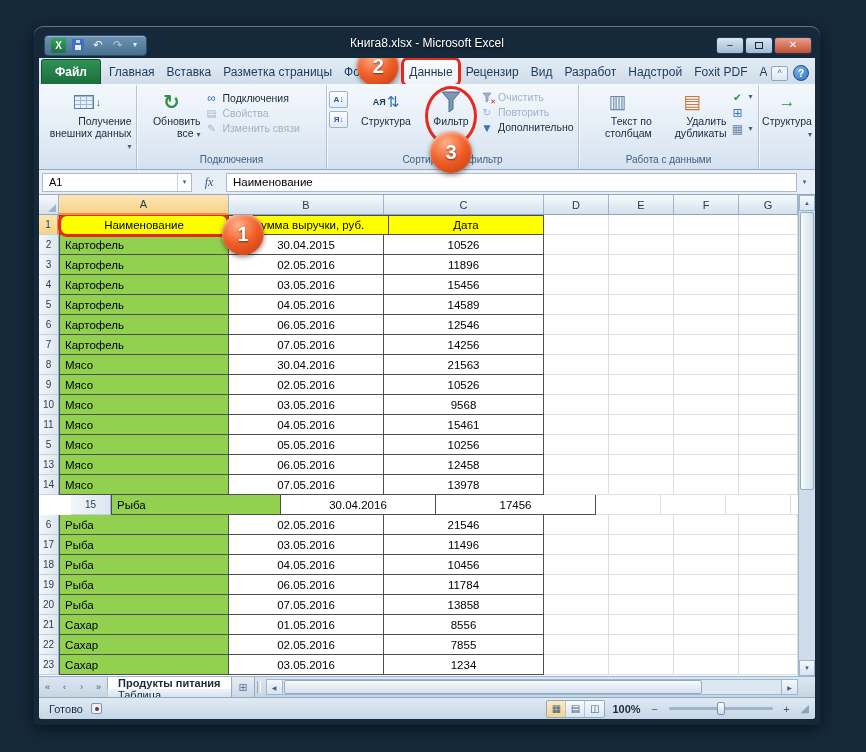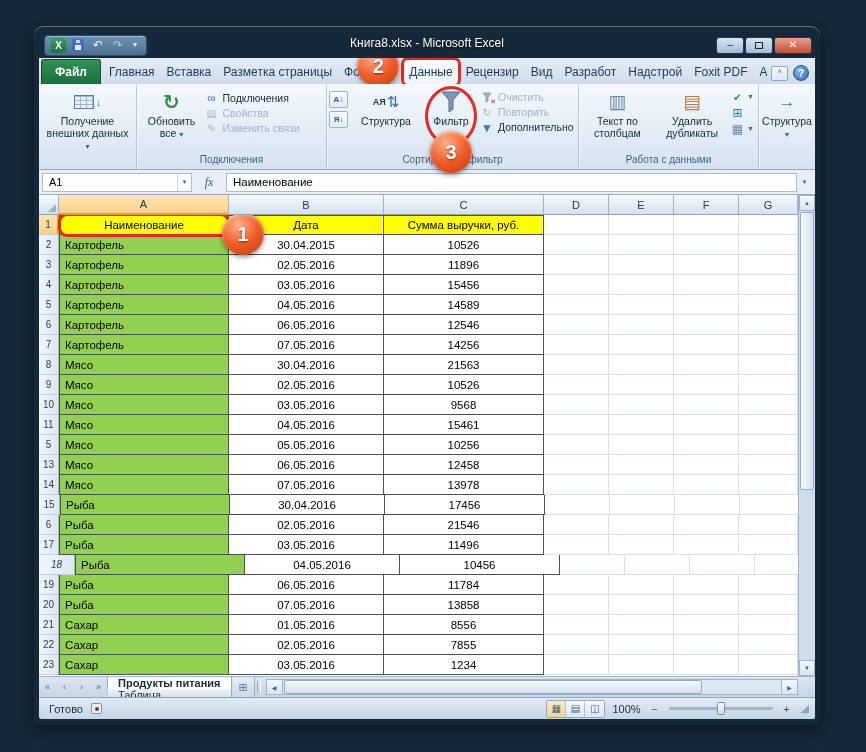--- a/index.html
+++ b/index.html
@@ -51,21 +51,21 @@
   
   .ribbon{height:86px;background:linear-gradient(180deg,#f3f8fc,#e4edf6 55%,#d5e2ef);
     border-bottom:1px solid #96abc2;display:flex;align-items:stretch;padding-top:1px;}
   .rgroup{display:flex;flex-direction:column;border-right:1px solid rgba(143,166,191,.6);
     box-shadow:1px 0 0 rgba(255,255,255,.75);padding:2px 2px 0 2px;}
   .gbody{height:66px;display:flex;align-items:flex-start;justify-content:center;gap:2px;}
   .glabel{height:15px;font-size:10px;line-height:14px;color:#3f5e85;text-align:center;white-space:nowrap;overflow:hidden;}
   .bb{display:flex;flex-direction:column;align-items:center;height:64px;padding:2px 2px 0;border-radius:3px;
     font-size:10.5px;line-height:1.12;text-align:center;color:#17293c;position:relative;}
   .bicon{height:26px;display:flex;align-items:center;justify-content:center;margin-bottom:1px;}
-  .blabel{display:block;}
+  .blabel{display:block;text-align:right;}
   .dd{font-size:8px;color:#44618a;}
   .minicol{display:flex;flex-direction:column;justify-content:flex-start;gap:4px;padding-top:5px;}
   .mini{display:flex;align-items:center;gap:4px;font-size:10.5px;color:#17293c;white-space:nowrap;line-height:1;}
   .mini.dis{color:#a2b2c4;}
   .micon{width:14px;display:inline-flex;align-items:center;justify-content:center;position:relative;}
   .sortcol{display:flex;flex-direction:column;gap:3px;padding-top:4px;}
   .sq{width:19px;height:17px;border:1px solid #9db2c8;border-radius:2px;background:linear-gradient(#fdfefe,#e2ebf4);
     font-size:8px;color:#2a5a9e;display:flex;align-items:center;justify-content:center;font-weight:bold;}
   .tbl-ico{width:20px;height:14px;border:1px solid #5a7fa5;background:#e8f1fa;display:inline-block;
     background-image:repeating-linear-gradient(0deg,transparent 0 3px,#9cb8d4 3px 4px),
@@ -148,21 +148,21 @@
   .statusbar{height:22px;flex:0 0 22px;background:linear-gradient(#e0eaf3,#c6d6e6);border-top:1px solid #8fa9c0;
     display:flex;align-items:center;font-size:11px;color:#1c2c3e;padding:0 6px 0 10px;gap:8px;}
   .macroico{width:11px;height:11px;border:1px solid #7f97ad;border-radius:2px;background:#e9f0f7;position:relative;display:inline-block;}
   .macroico::after{content:"";position:absolute;left:3px;top:3px;width:4px;height:4px;border-radius:50%;background:#8c2f2f;}
   .sbright{margin-left:auto;display:flex;align-items:center;gap:7px;}
   .views{display:flex;border:1px solid #8fa9c0;border-radius:2px;overflow:hidden;}
   .vbtn{width:19px;height:16px;font-size:10px;color:#3d5a7a;display:flex;align-items:center;justify-content:center;
     background:linear-gradient(#f6fafc,#dbe6f0);border-right:1px solid #b2c4d6;}
   .vbtn:last-child{border-right:none;}
   .vbtn.on{background:linear-gradient(#fbe9c6,#f5d291);}
-  .zoomlabel{font-size:11px;color:#1c2c3e;}
+  .zoomlabel{font-size:11px;color:#1c2c3e;font-weight:bold;}
   .zbtn{width:14px;text-align:center;color:#3d5a7a;font-size:11px;}
   .ztrack{width:104px;height:3px;background:#9fb4c8;border-radius:2px;position:relative;}
   .ztick{position:absolute;left:50%;top:-3px;width:1px;height:9px;background:#7c94ab;}
   .zthumb{position:absolute;left:50%;top:-5px;margin-left:-4px;width:8px;height:13px;border-radius:2px;
     background:linear-gradient(#fdfefe,#cfdce8);border:1px solid #7c94ab;}
   .grip{color:#8fa3b8;font-size:11px;}
 
   
   .ann-rect{position:absolute;border:3px solid #e8281e;border-radius:8px;pointer-events:none;z-index:55;}
   .tabrect{inset:-3px -2px;border-radius:7px;}
@@ -371,26 +371,26 @@
               <div class="ch" style="width: 59px;">G</div>
             </div>
         <div class="rows">
               <div class="grow">
                 <div class="rn sel" style="width: 20px;">1</div>
                 <div class="cell tbl hdr top leftb" style="width: 170px;">
                   <span>Наименование</span>
                   <div class="ann-rect cellrect"></div>
                   <div class="badge b1">1</div>
                 </div>
+                <div class="cell tbl hdr top" style="width: 160px;">
+                  <span>Сумма выручки, руб.</span>
+                </div>
                 <div class="cell tbl hdr top" style="width: 155px;">
                   <span>Дата</span>
                 </div>
-                <div class="cell tbl hdr top" style="width: 160px;">
-                  <span>Сумма выручки, руб.</span>
-                </div>
                 <div class="cell" style="width: 65px;"></div>
                 <div class="cell" style="width: 65px;"></div>
                 <div class="cell" style="width: 65px;"></div>
                 <div class="cell" style="width: 59px;"></div>
               </div>
               <div class="grow">
                 <div class="rn" style="width: 20px;">2</div>
                 <div class="cell tbl name leftb" style="width: 170px;">
                   <span>Картофель</span>
                 </div>
@@ -591,21 +591,21 @@
                 </div>
                 <div class="cell tbl" style="width: 160px;">
                   <span>13978</span>
                 </div>
                 <div class="cell" style="width: 65px;"></div>
                 <div class="cell" style="width: 65px;"></div>
                 <div class="cell" style="width: 65px;"></div>
                 <div class="cell" style="width: 59px;"></div>
               </div>
               <div class="grow">
-                <div class="rn" style="width: 21px;">15</div>
+                <div class="rn" style="width: 40px; margin-left: 32px;">15</div>
                 <div class="cell tbl name leftb" style="width: 170px;">
                   <span>Рыба</span>
                 </div>
                 <div class="cell tbl" style="width: 155px;">
                   <span>30.04.2016</span>
                 </div>
                 <div class="cell tbl" style="width: 160px;">
                   <span>17456</span>
                 </div>
                 <div class="cell" style="width: 65px;"></div>
@@ -639,21 +639,21 @@
                 </div>
                 <div class="cell tbl" style="width: 160px;">
                   <span>11496</span>
                 </div>
                 <div class="cell" style="width: 65px;"></div>
                 <div class="cell" style="width: 65px;"></div>
                 <div class="cell" style="width: 65px;"></div>
                 <div class="cell" style="width: 59px;"></div>
               </div>
               <div class="grow">
-                <div class="rn" style="width: 36px; font-style: italic;">18</div>
+                <div class="rn" style="width: 20px;">18</div>
                 <div class="cell tbl name leftb" style="width: 170px;">
                   <span>Рыба</span>
                 </div>
                 <div class="cell tbl" style="width: 155px;">
                   <span>04.05.2016</span>
                 </div>
                 <div class="cell tbl" style="width: 160px;">
                   <span>10456</span>
                 </div>
                 <div class="cell" style="width: 65px;"></div>

